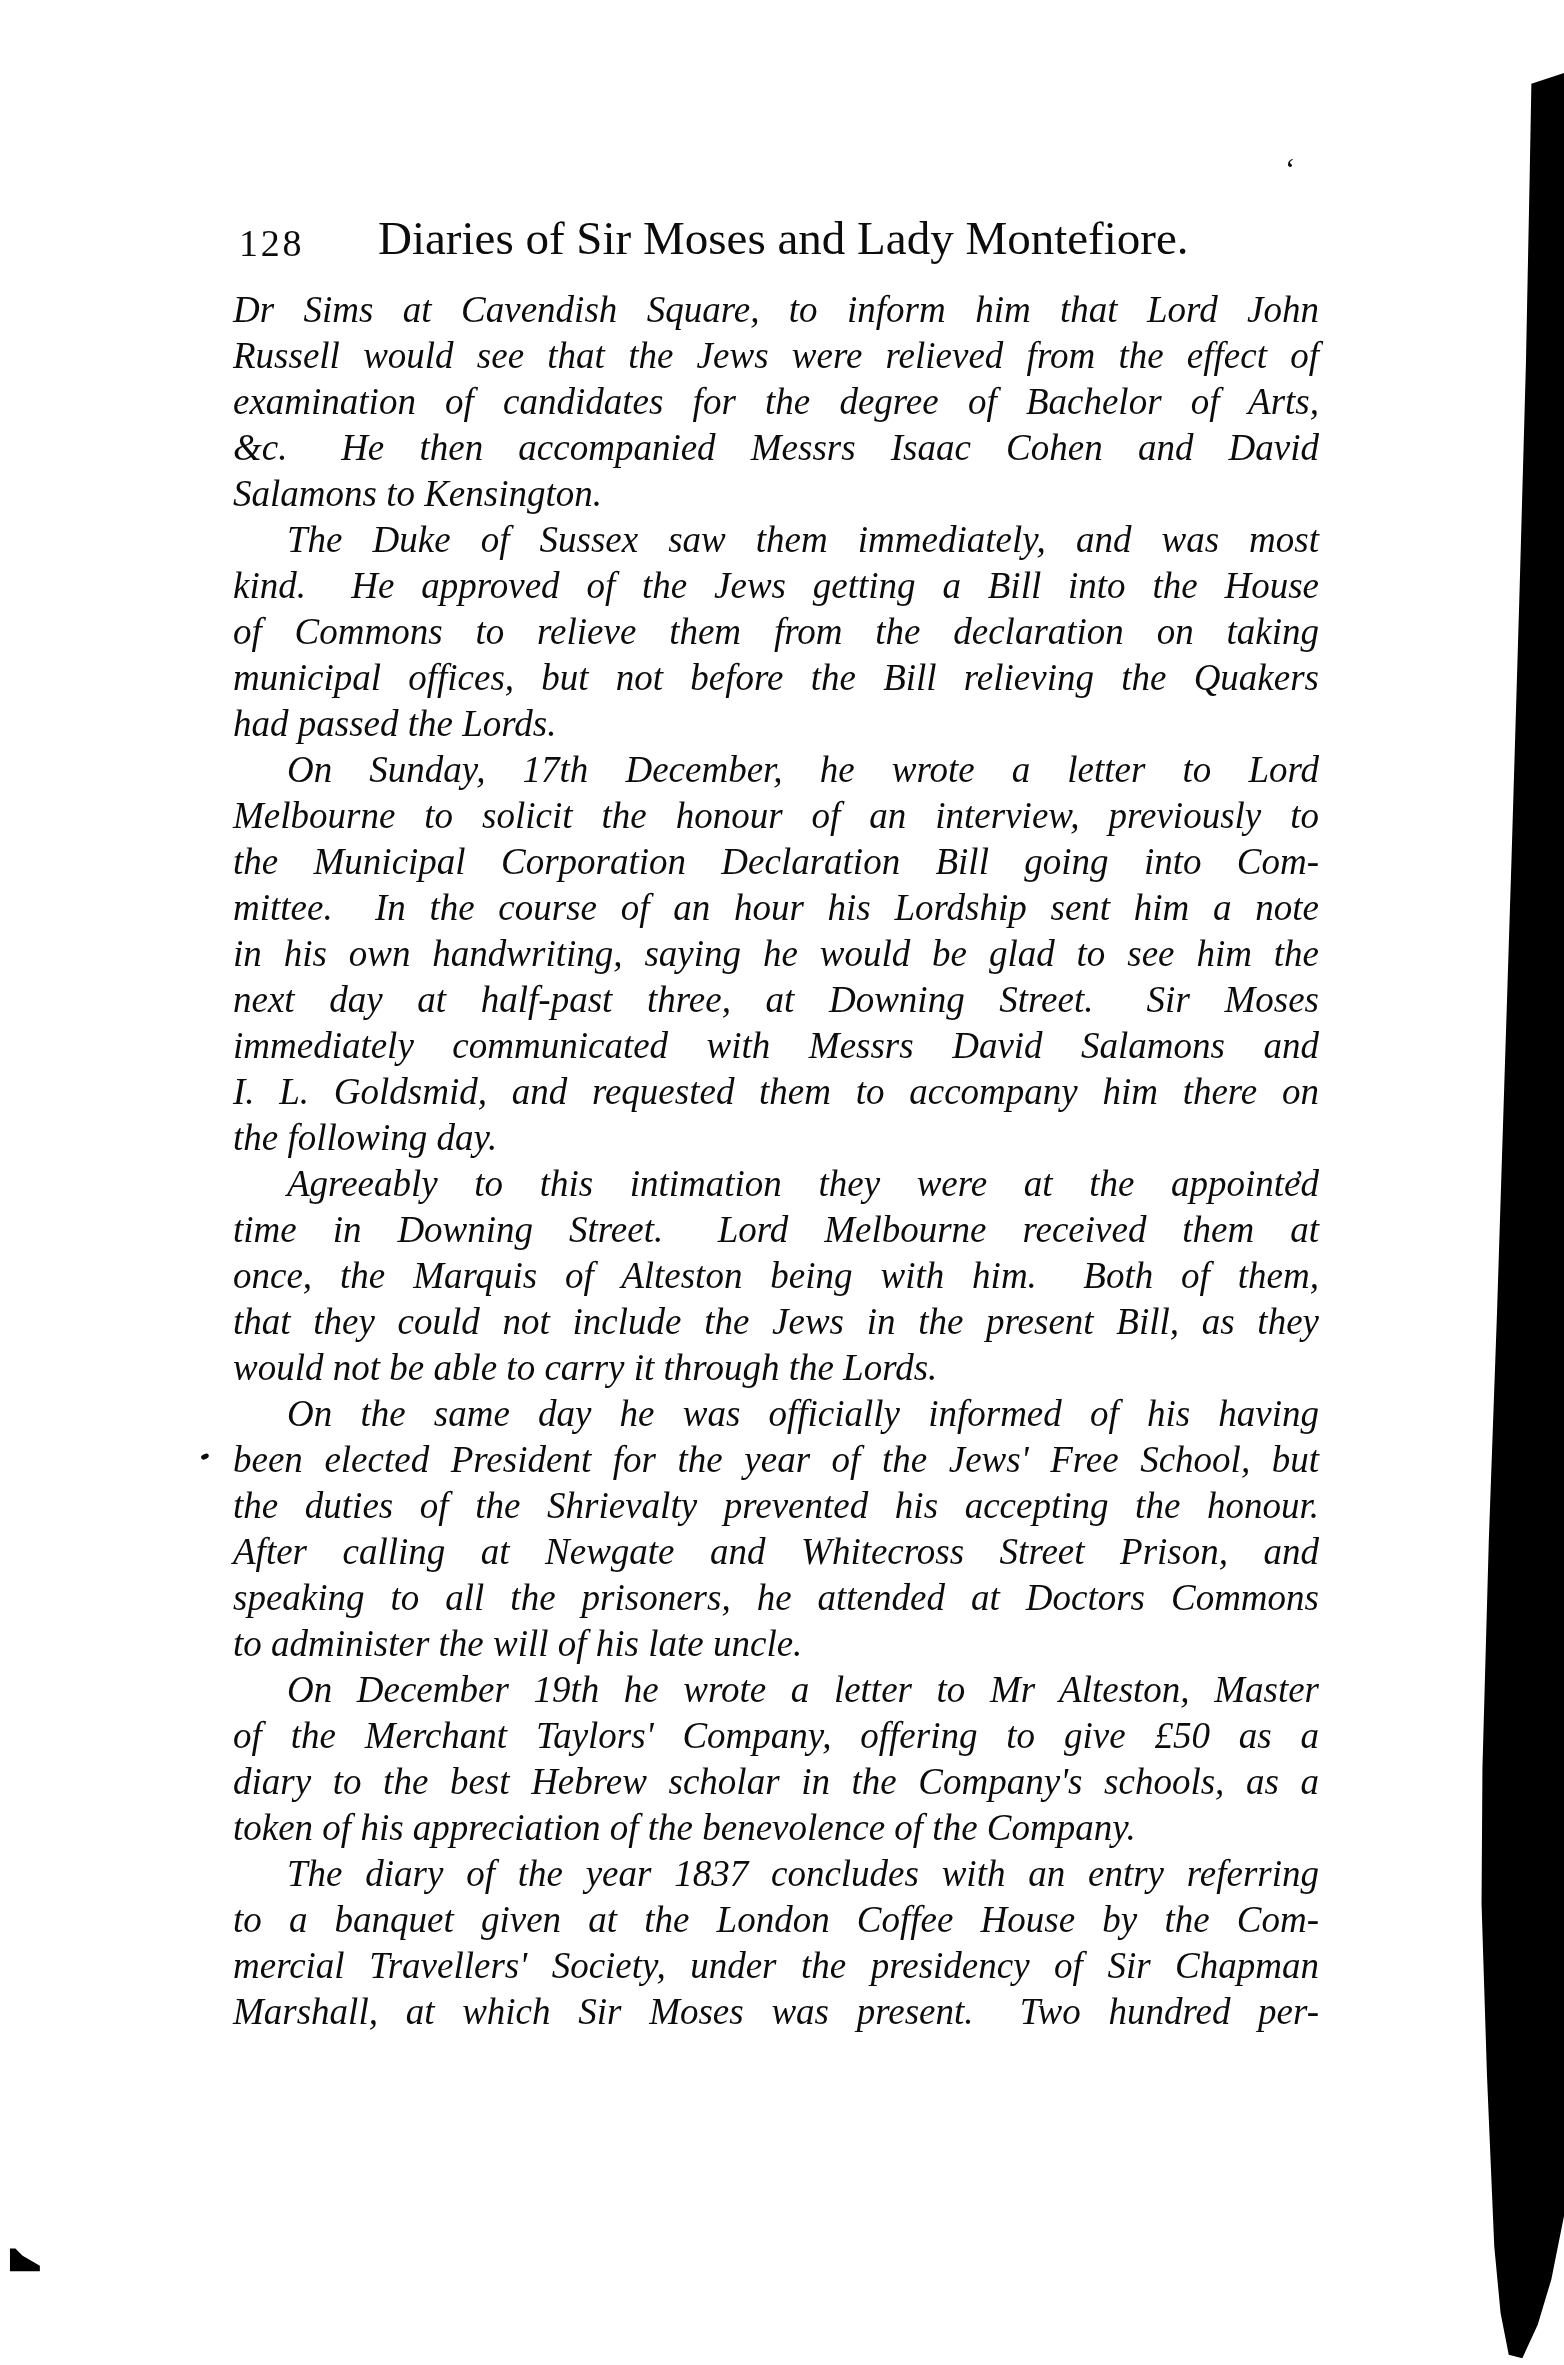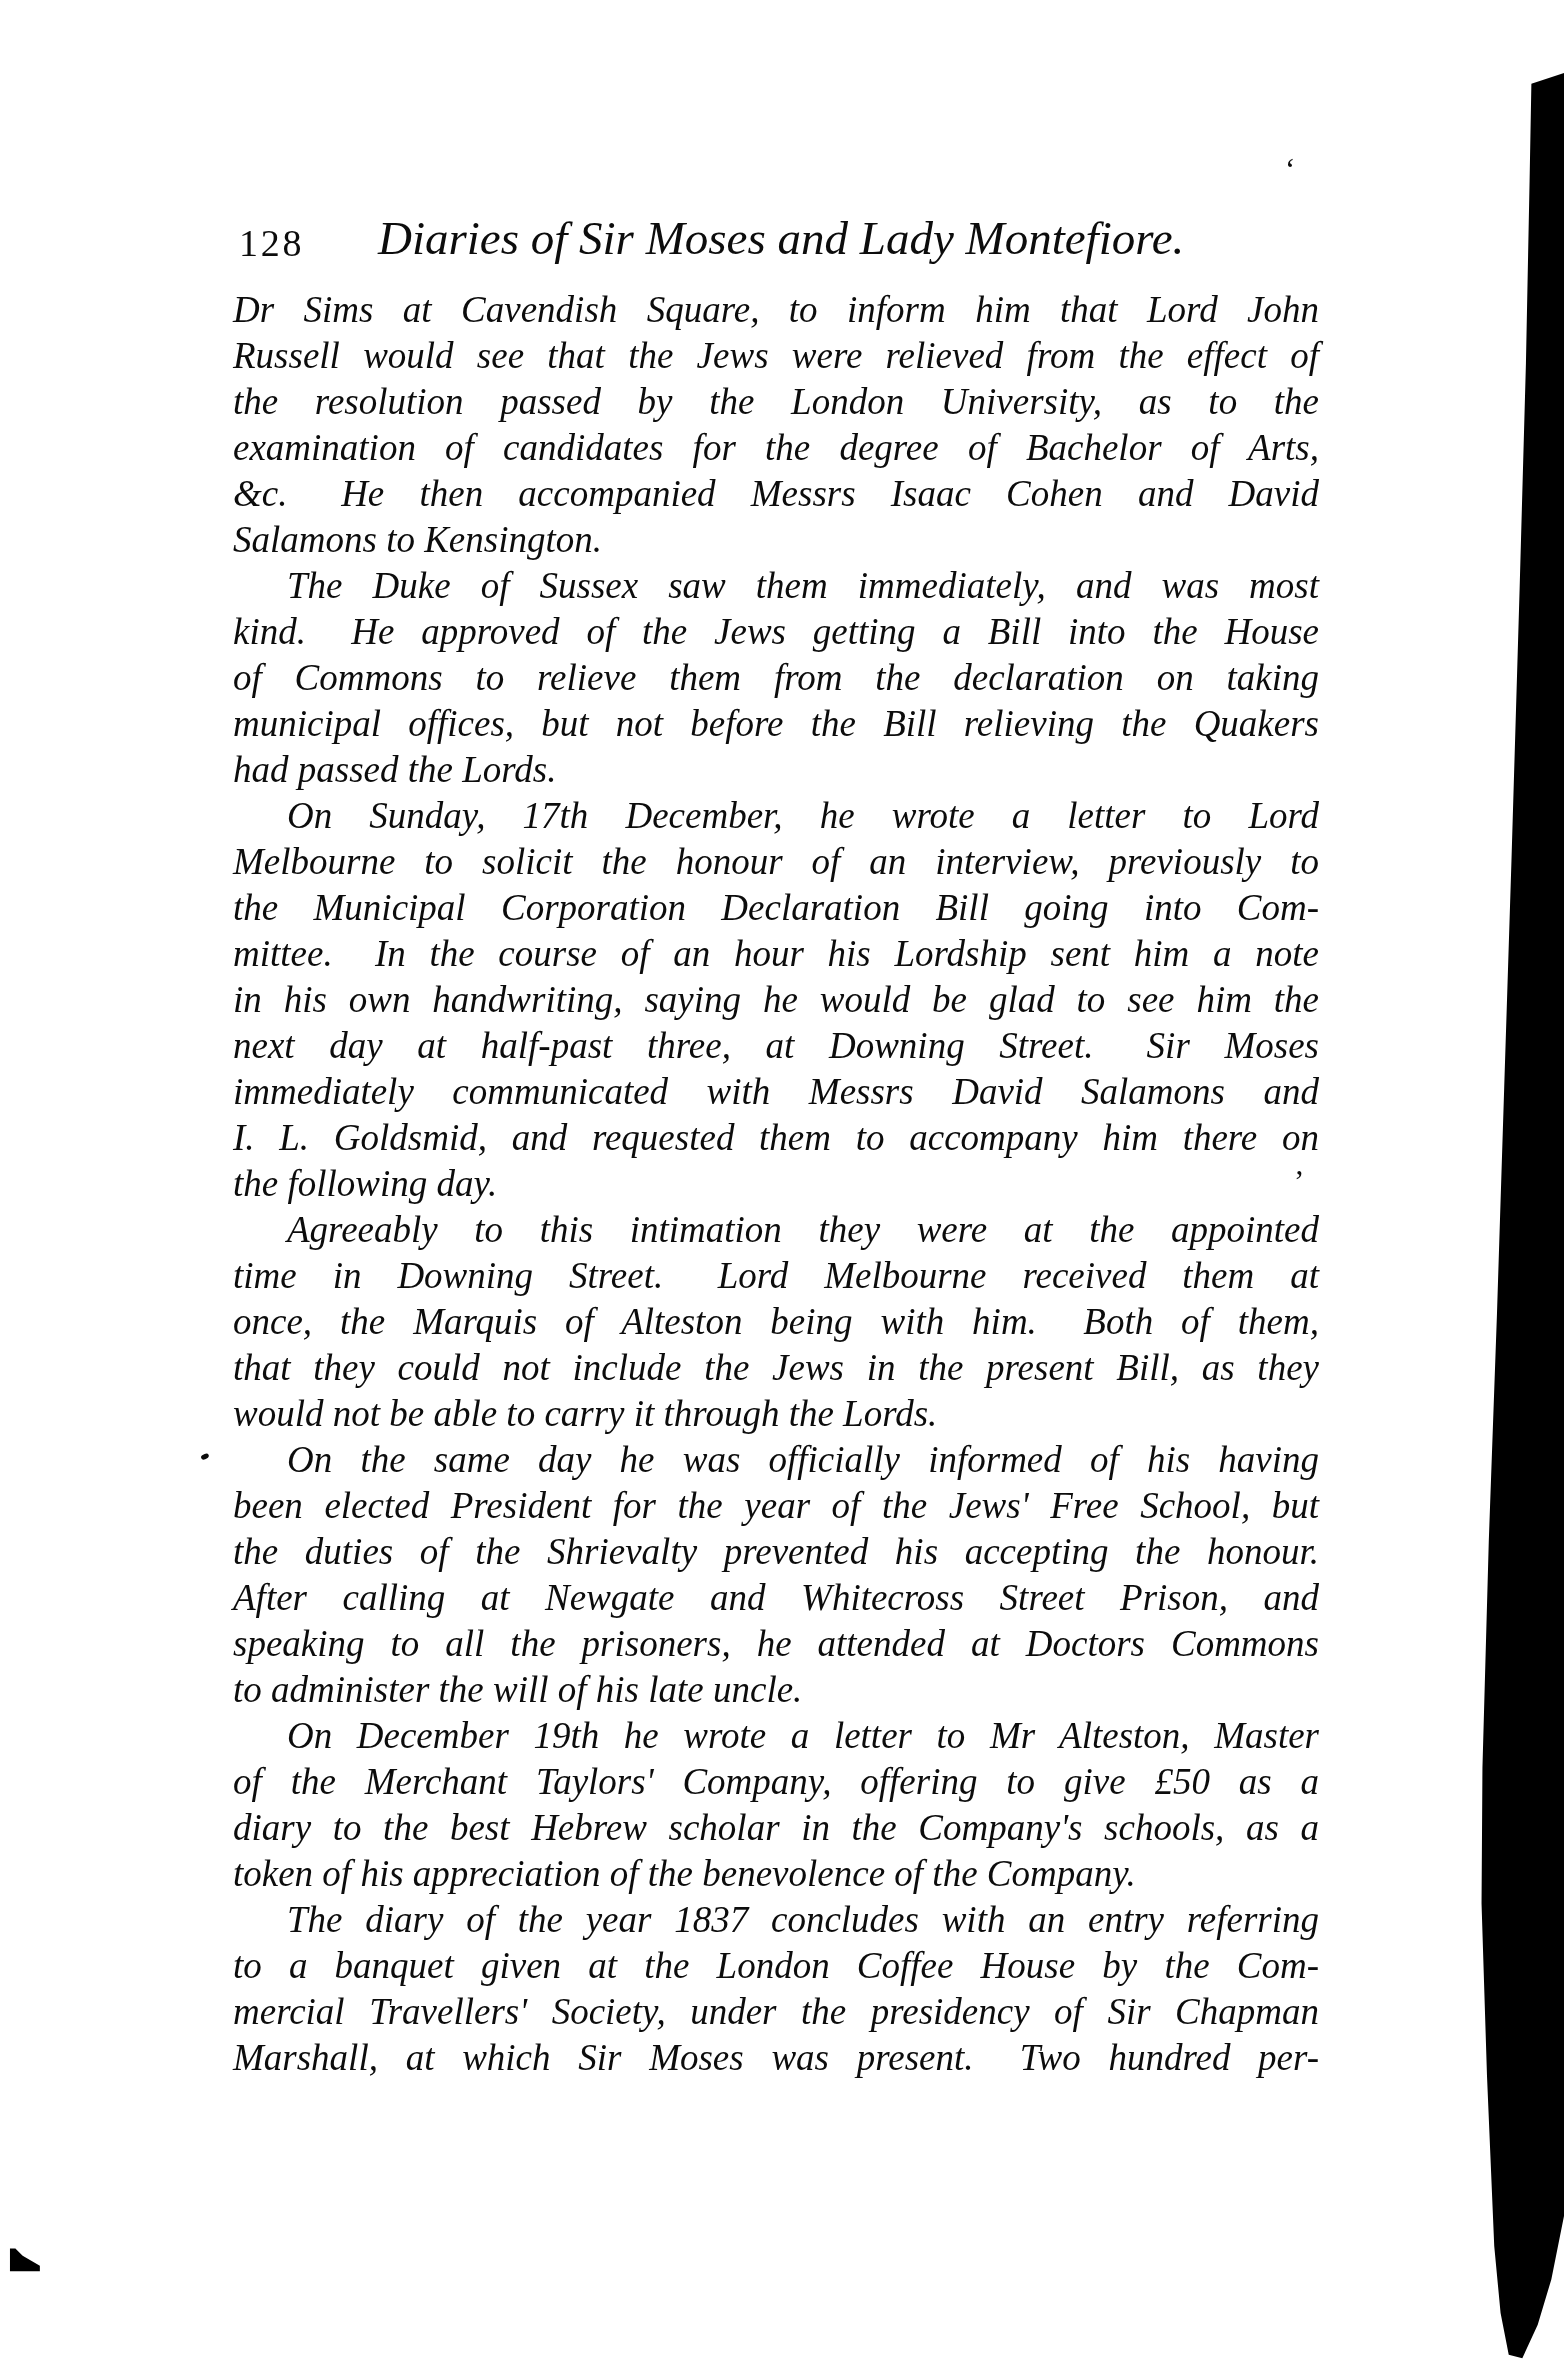--- a/index.html
+++ b/index.html
@@ -11,21 +11,21 @@
     font-family:"Liberation Serif","DejaVu Serif",serif;
     color:#0c0c0c;
   }
   .pagehead{position:absolute;top:10px;left:0;width:100%;height:272px;margin-left:8px;}
   .page-number{
     position:absolute;left:231px;top:214px;
     font-size:38px;line-height:1;letter-spacing:2.7px;
   }
   .header-title{
     position:absolute;left:370px;top:205px;
-    font-size:47px;line-height:1;font-style:italic;
+    font-size:47px;line-height:1;
     white-space:nowrap;
   }
   .body-text{
     position:absolute;left:233px;top:287px;width:1086px;font-style:italic;
   }
   .line{
     font-size:37px;
     line-height:46px;
     height:46px;
     text-align:justify;
@@ -48,21 +48,20 @@
 <div class="page">
 
   <div class="pagehead">
     <span class="page-number">128</span>
     <span class="header-title">Diaries of Sir Moses and Lady Montefiore.</span>
   </div>
 
   <div class="body-text">
       <div class="line">Dr Sims at Cavendish Square, to inform him that Lord John</div>
       <div class="line">Russell would see that the Jews were relieved from the effect of</div>
-      <div class="line">the resolution passed by the London University, as to the</div>
       <div class="line">examination of candidates for the degree of Bachelor of Arts,</div>
       <div class="line">&amp;c.  He then accompanied Messrs Isaac Cohen and David</div>
       <div class="line last">Salamons to Kensington.</div>
       <div class="line indent">The Duke of Sussex saw them immediately, and was most</div>
       <div class="line">kind.  He approved of the Jews getting a Bill into the House</div>
       <div class="line">of Commons to relieve them from the declaration on taking</div>
       <div class="line">municipal offices, but not before the Bill relieving the Quakers</div>
       <div class="line last">had passed the Lords.</div>
       <div class="line indent">On Sunday, 17th December, he wrote a letter to Lord</div>
       <div class="line">Melbourne to solicit the honour of an interview, previously to</div>

